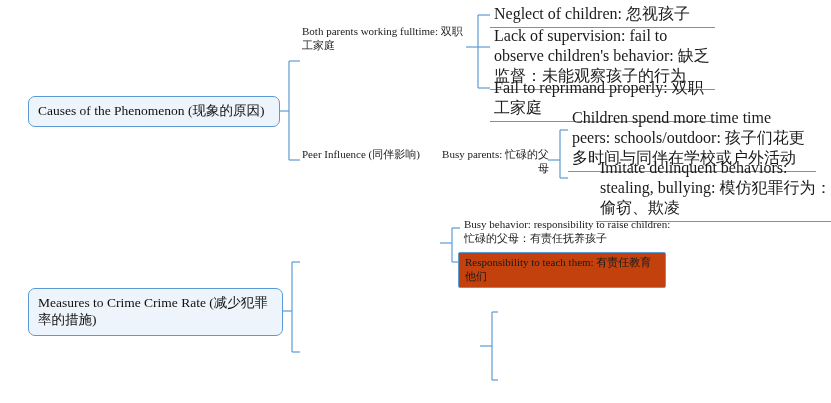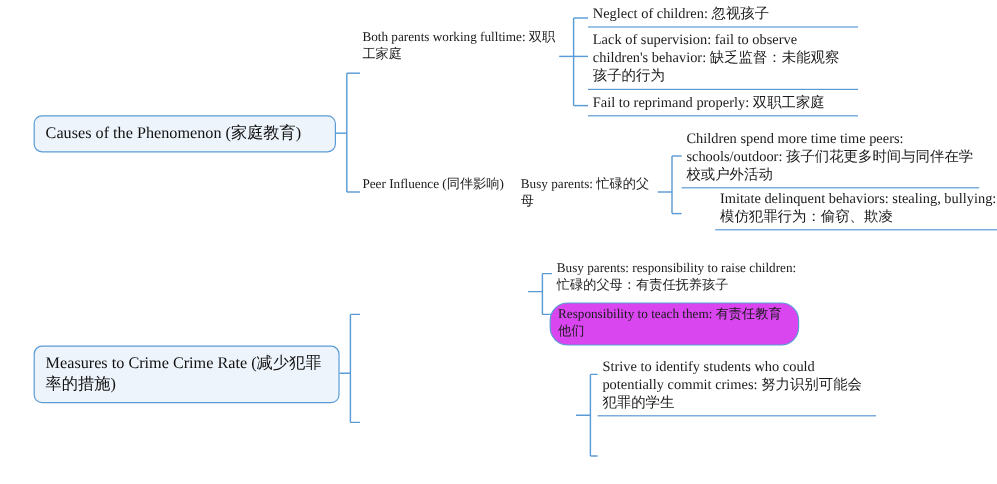--- a/index.html
+++ b/index.html
@@ -31,34 +31,34 @@
     color: #111111;
   }
   
   .branch {
     font-size: 11px;
     color: #1a1a1a;
     padding: 0;
   }
   
   .leaf {
-    font-size: 12px;
+    font-size: 16px;
     color: #1a1a1a;
     border-bottom: 1px solid #5b9bd5;
     padding: 2px 4px 3px 4px;
   }
   .leaf-plain {
     font-size: 11px;
     color: #1a1a1a;
     padding: 2px 4px 3px 4px;
   }
   .boxed {
     border: 1px solid #5b9bd5;
-    border-radius: 15px;
-    background: #d946ef;
+    border-radius: 2px;
+    background: #c2410c;
     font-size: 11px;
     padding: 3px 6px;
   }
   svg.connectors {
     position: absolute;
     left: 0; top: 0;
     width: 831px; height: 403px;
     pointer-events: none;
   }
 </style>
@@ -96,36 +96,36 @@
     <path d="M452 262 L460 262" stroke="#5b9bd5" stroke-width="1.2" fill="none"></path>
 
     <path d="M480 346 L492 346" stroke="#5b9bd5" stroke-width="1.2" fill="none"></path>
     <path d="M492 312 L492 380" stroke="#5b9bd5" stroke-width="1.2" fill="none"></path>
     <path d="M492 312 L498 312" stroke="#5b9bd5" stroke-width="1.2" fill="none"></path>
     <path d="M492 380 L498 380" stroke="#5b9bd5" stroke-width="1.2" fill="none"></path>
 
   </svg>
 
   <div class="node root" style="left:28px; top:96px; width:252px;">
-    <span>Causes of the Phenomenon (家庭教育)</span>
+    <span>Causes of the Phenomenon (现象的原因)</span>
   </div>
 
   <div class="node root" style="left:28px; top:288px; width:255px;">
     <span>Measures to Crime Crime Rate (减少犯罪率的措施)</span>
   </div>
 
   <div class="node branch" style="left:302px; top:25px; width:162px;">
     <span>Both parents working fulltime: 双职工家庭</span>
   </div>
 
   <div class="node branch" style="left:302px; top:148px; width:120px;">
     <span>Peer Influence (同伴影响)</span>
   </div>
 
-  <div class="node branch" style="left:434px; top:148px; width:115px;">
+  <div class="node branch" style="left:434px; top:148px; width:115px;text-align:right;">
     <span>Busy parents: 忙碌的父母</span>
   </div>
 
 
 
   <div class="node leaf" style="left:490px; top:2px; width:225px;">
     <span>Neglect of children: 忽视孩子</span>
   </div>
 
   <div class="node leaf" style="left:490px; top:24px; width:225px;">
@@ -138,25 +138,22 @@
 
   <div class="node leaf" style="left:568px; top:106px; width:248px;">
     <span>Children spend more time time peers: schools/outdoor: 孩子们花更多时间与同伴在学校或户外活动</span>
   </div>
 
   <div class="node leaf" style="left:596px; top:156px; width:248px;">
     <span>Imitate delinquent behaviors: stealing, bullying: 模仿犯罪行为：偷窃、欺凌</span>
   </div>
 
   <div class="node leaf-plain" style="left:460px; top:216px; width:216px;">
-    <span>Busy parents: responsibility to raise children: 忙碌的父母：有责任抚养孩子</span>
+    <span>Busy behavior: responsibility to raise children: 忙碌的父母：有责任抚养孩子</span>
   </div>
 
   <div class="node boxed" style="left:458px; top:252px; width:208px;">
     <span>Responsibility to teach them: 有责任教育他们</span>
   </div>
 
-  <div class="node leaf" style="left:498px; top:296px; width:232px;">
-    <span>Strive to identify students who could potentially commit crimes: 努力识别可能会犯罪的学生</span>
-  </div>
 
 
 </div>
 
 </body></html>

